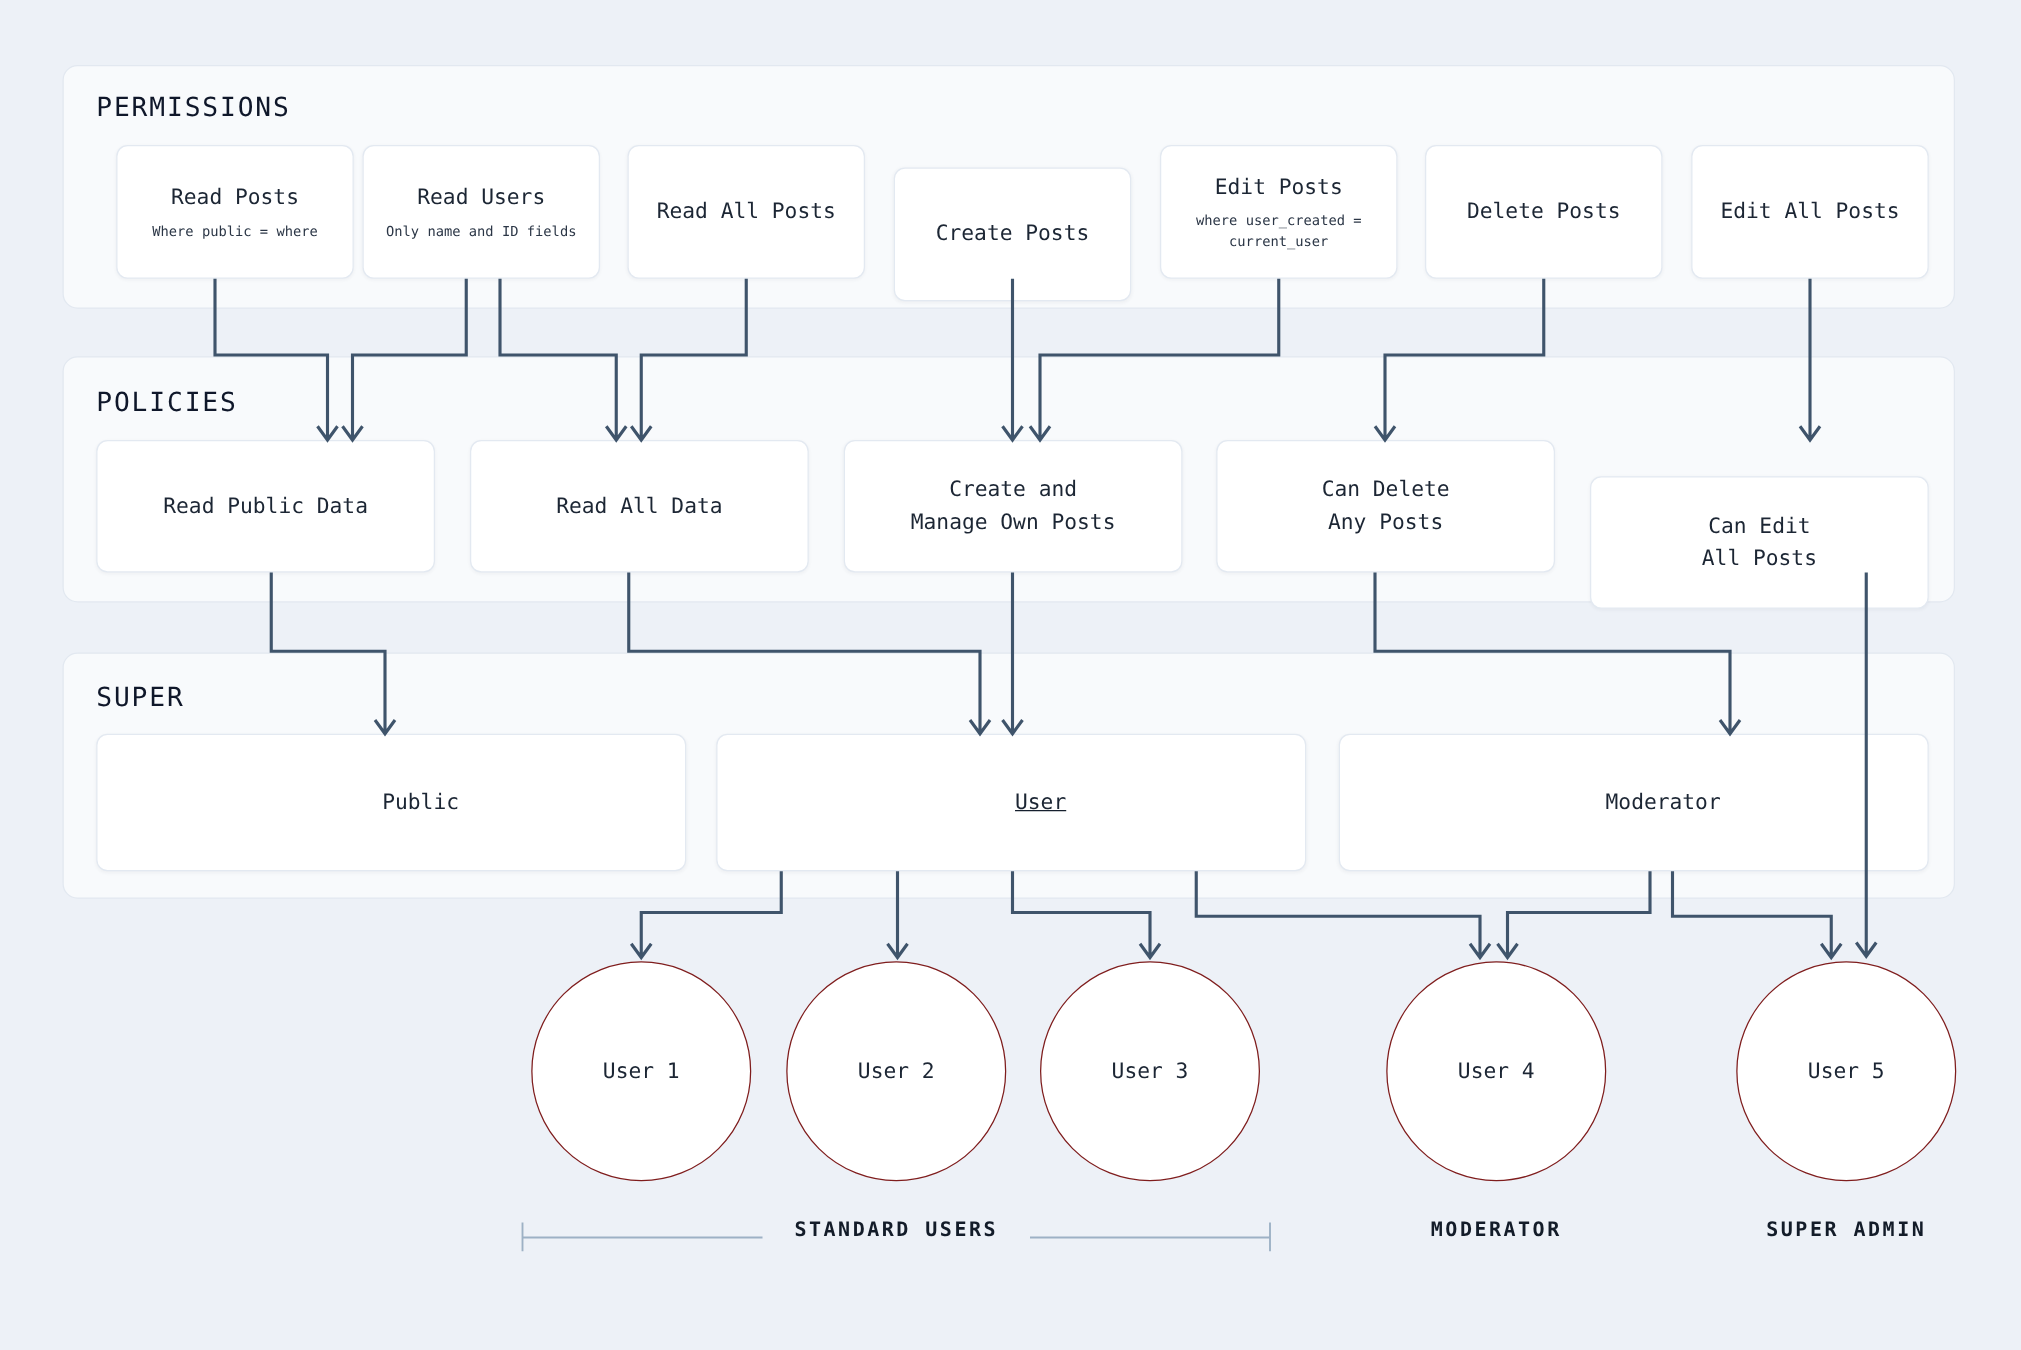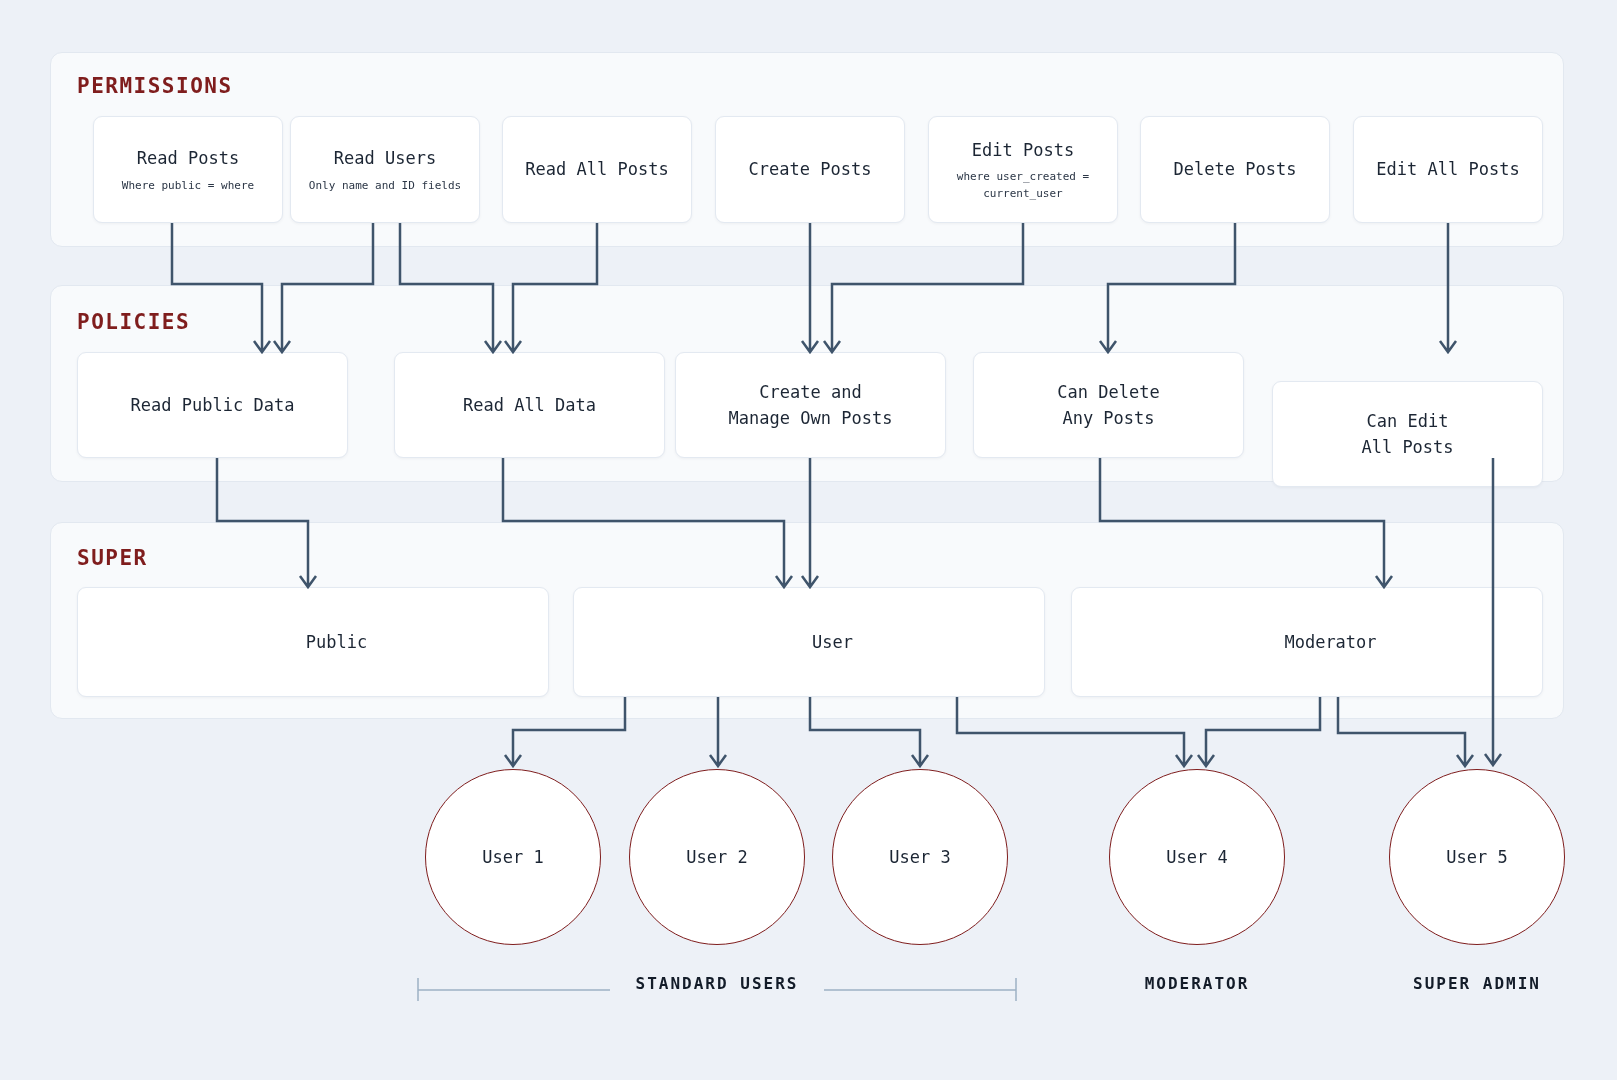--- a/index.html
+++ b/index.html
@@ -9,21 +9,21 @@
     font-family:"DejaVu Sans Mono","Liberation Mono",monospace;
     color:#16202e;
   }
   .panel{
     position:absolute;left:50px;width:1514px;
     background:#f8fafc;border:1.5px solid #e2e8f0;border-radius:12px;
     box-sizing:border-box;
   }
   .section-label{
     position:absolute;left:77px;
-    font-size:21px;font-weight:bold;letter-spacing:1.5px;color:#7f1d1d;
+    font-size:21px;font-weight:normal;letter-spacing:1.5px;color:#0f172a;
     white-space:nowrap;
   }
   .node{
     position:absolute;box-sizing:border-box;
     background:#ffffff;border:1px solid #e3e9f1;border-radius:9px;
     box-shadow:0 1px 3px rgba(30,41,59,.05);
     display:flex;flex-direction:column;align-items:center;justify-content:center;
     text-align:center;
   }
   .node-title{
@@ -70,61 +70,61 @@
   <div class="node-sub">Where public = where</div>
 </div>
 <div class="node perm" style="left:290px;">
   <div class="node-title">Read Users</div>
   <div class="node-sub">Only name and ID fields</div>
 </div>
 <div class="node perm" style="left:502px;">
   <div class="node-title">Read All Posts</div>
 
 </div>
-<div class="node perm" style="left:715px;">
+<div class="node perm" style="left:715px;margin-top:18px;">
   <div class="node-title">Create Posts</div>
 
 </div>
 <div class="node perm" style="left:928px;">
   <div class="node-title">Edit Posts</div>
   <div class="node-sub">where user_created =
 current_user</div>
 </div>
 <div class="node perm" style="left:1140px;">
   <div class="node-title">Delete Posts</div>
 
 </div>
 <div class="node perm" style="left:1353px;">
   <div class="node-title">Edit All Posts</div>
 
 </div>
 
 <div class="node pol" style="left:77px;">
   <div class="node-title">Read Public Data</div>
 </div>
-<div class="node pol" style="left:394px;align-items:center;">
+<div class="node pol" style="left:376px;align-items:center;">
   <div class="node-title">Read All Data</div>
 </div>
 <div class="node pol" style="left:675px;">
   <div class="node-title">Create and
 Manage Own Posts</div>
 </div>
 <div class="node pol" style="left:973px;">
   <div class="node-title">Can Delete
 Any Posts</div>
 </div>
 <div class="node pol" style="left:1272px;margin-top:29px;">
   <div class="node-title">Can Edit
 All Posts</div>
 </div>
 
 <div class="node role" style="left:77px;">
   <div class="node-title">Public</div>
 </div>
-<div class="node role" style="left:573px;">
+<div class="node role" style="left:573px;text-decoration:underline;">
   <div class="node-title">User</div>
 </div>
 <div class="node role" style="left:1071px;">
   <div class="node-title">Moderator</div>
 </div>
 
 <div class="user-circle" style="left:425px;">User 1</div>
 <div class="user-circle" style="left:629px;">User 2</div>
 <div class="user-circle" style="left:832px;">User 3</div>
 <div class="user-circle" style="left:1109px;">User 4</div>

